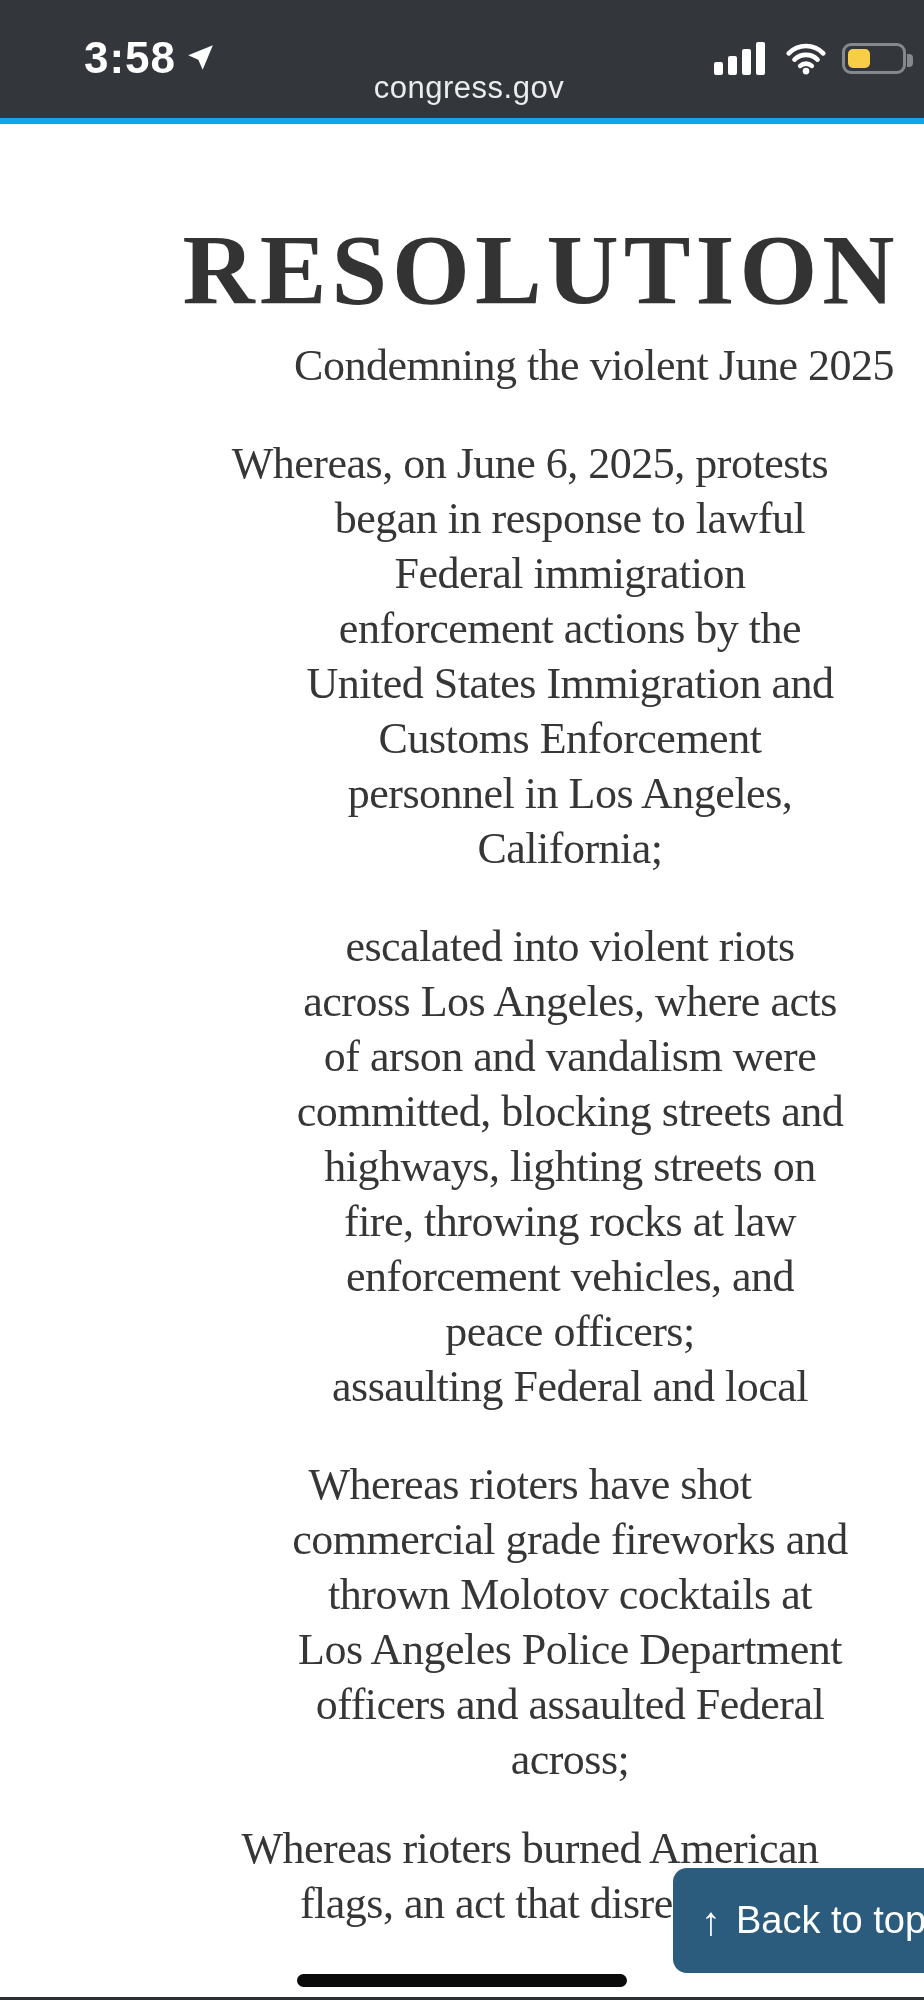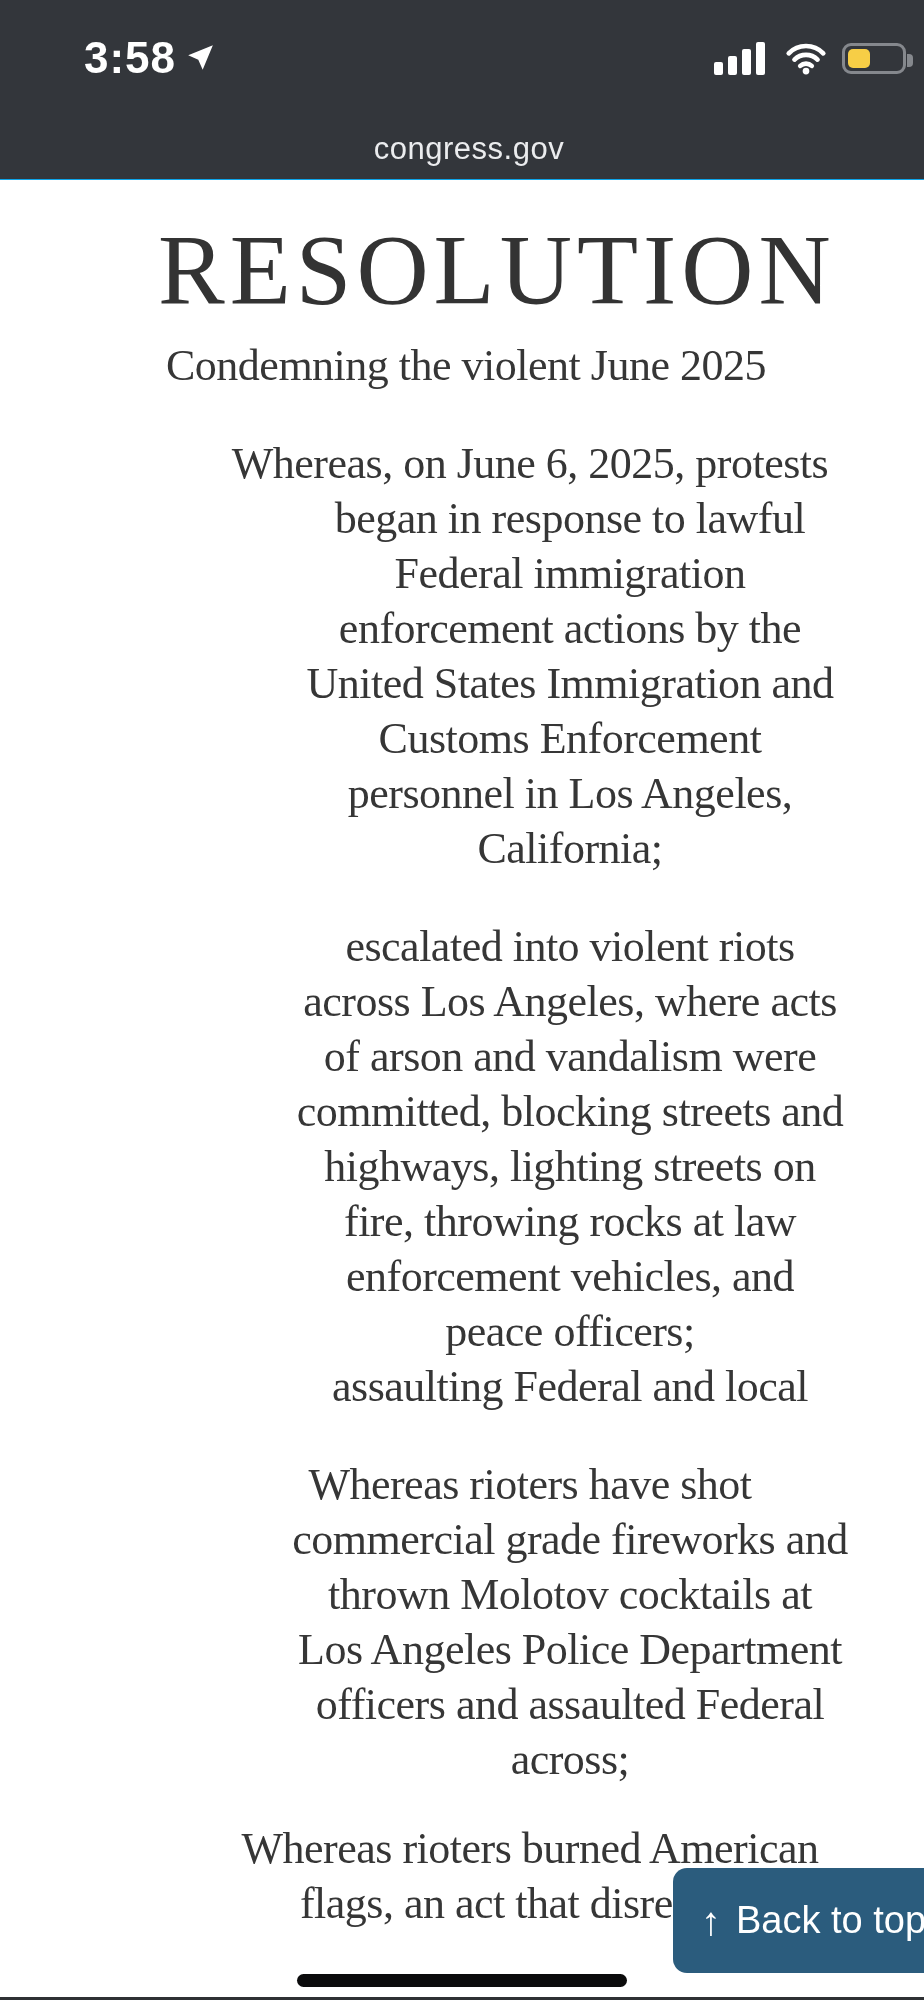--- a/index.html
+++ b/index.html
@@ -3,23 +3,23 @@
 <meta charset="utf-8">
 <style>
   html,body{margin:0;padding:0;}
   body{
     width:924px;height:2000px;overflow:hidden;position:relative;
     background:#ffffff;
     font-family:"Liberation Serif","DejaVu Serif",serif;
   }
   
   .statusbar{
-    position:absolute;top:0;left:0;width:924px;height:180px;
+    position:absolute;top:0;left:0;width:924px;height:124px;
     background:var(--statusbar-bg,#33363b);
-    border-bottom:1px solid #0ea5e9;box-sizing:border-box;z-index:4;
+    border-bottom:6px solid #0ea5e9;box-sizing:border-box;z-index:4;
   }
   .time-wrap{
     position:absolute;left:84px;top:34px;height:48px;
     display:flex;align-items:center;gap:9px;
     color:#ffffff;font:600 44px "Liberation Sans",sans-serif;letter-spacing:1px;
   }
   .right-icons{
     position:absolute;right:18px;top:40px;display:flex;align-items:center;gap:13px;height:36px;
   }
   .battery{
@@ -35,26 +35,27 @@
     background:#85888d;
   }
   .urlbar{
     position:absolute;left:0;bottom:12px;width:100%;text-align:center;
     color:#ebecee;font:400 31px "Liberation Sans",sans-serif;letter-spacing:.5px;padding-left:7px;
   }
   
   .doc{position:absolute;top:158px;left:0;width:924px;color:#363636;}
   .res-title{
     margin:62px 0 0 158px;
-    font-weight:400;font-size:100px;line-height:100px;letter-spacing:5px;color:#333333;
+    font-weight:700;font-size:100px;line-height:100px;letter-spacing:5px;color:#333333;
     white-space:nowrap;
+    text-align:center;
   }
   .block{margin:0 30px 0 166px;font-size:44px;line-height:55px;letter-spacing:-0.5px;}
   .block .line{white-space:nowrap;}
-  .preamble{margin-top:18px;}
+  .preamble{margin-top:18px;text-align:right;}
   .preamble .cont{padding-left:70px;}
   .whereas{margin-top:43px;text-align:center;}
   .whereas .cont{padding-left:80px;}
   .whereas.last{margin-top:34px;}
   
   .backtotop{
     position:absolute;left:673px;right:-16px;top:1868px;height:105px;
     background:var(--accent,#2b5c7d);border-radius:14px;z-index:6;
     display:flex;align-items:center;gap:15px;padding-left:28px;box-sizing:border-box;
     color:#ffffff;font:400 38px "Liberation Sans",sans-serif;cursor:pointer;border:none;

